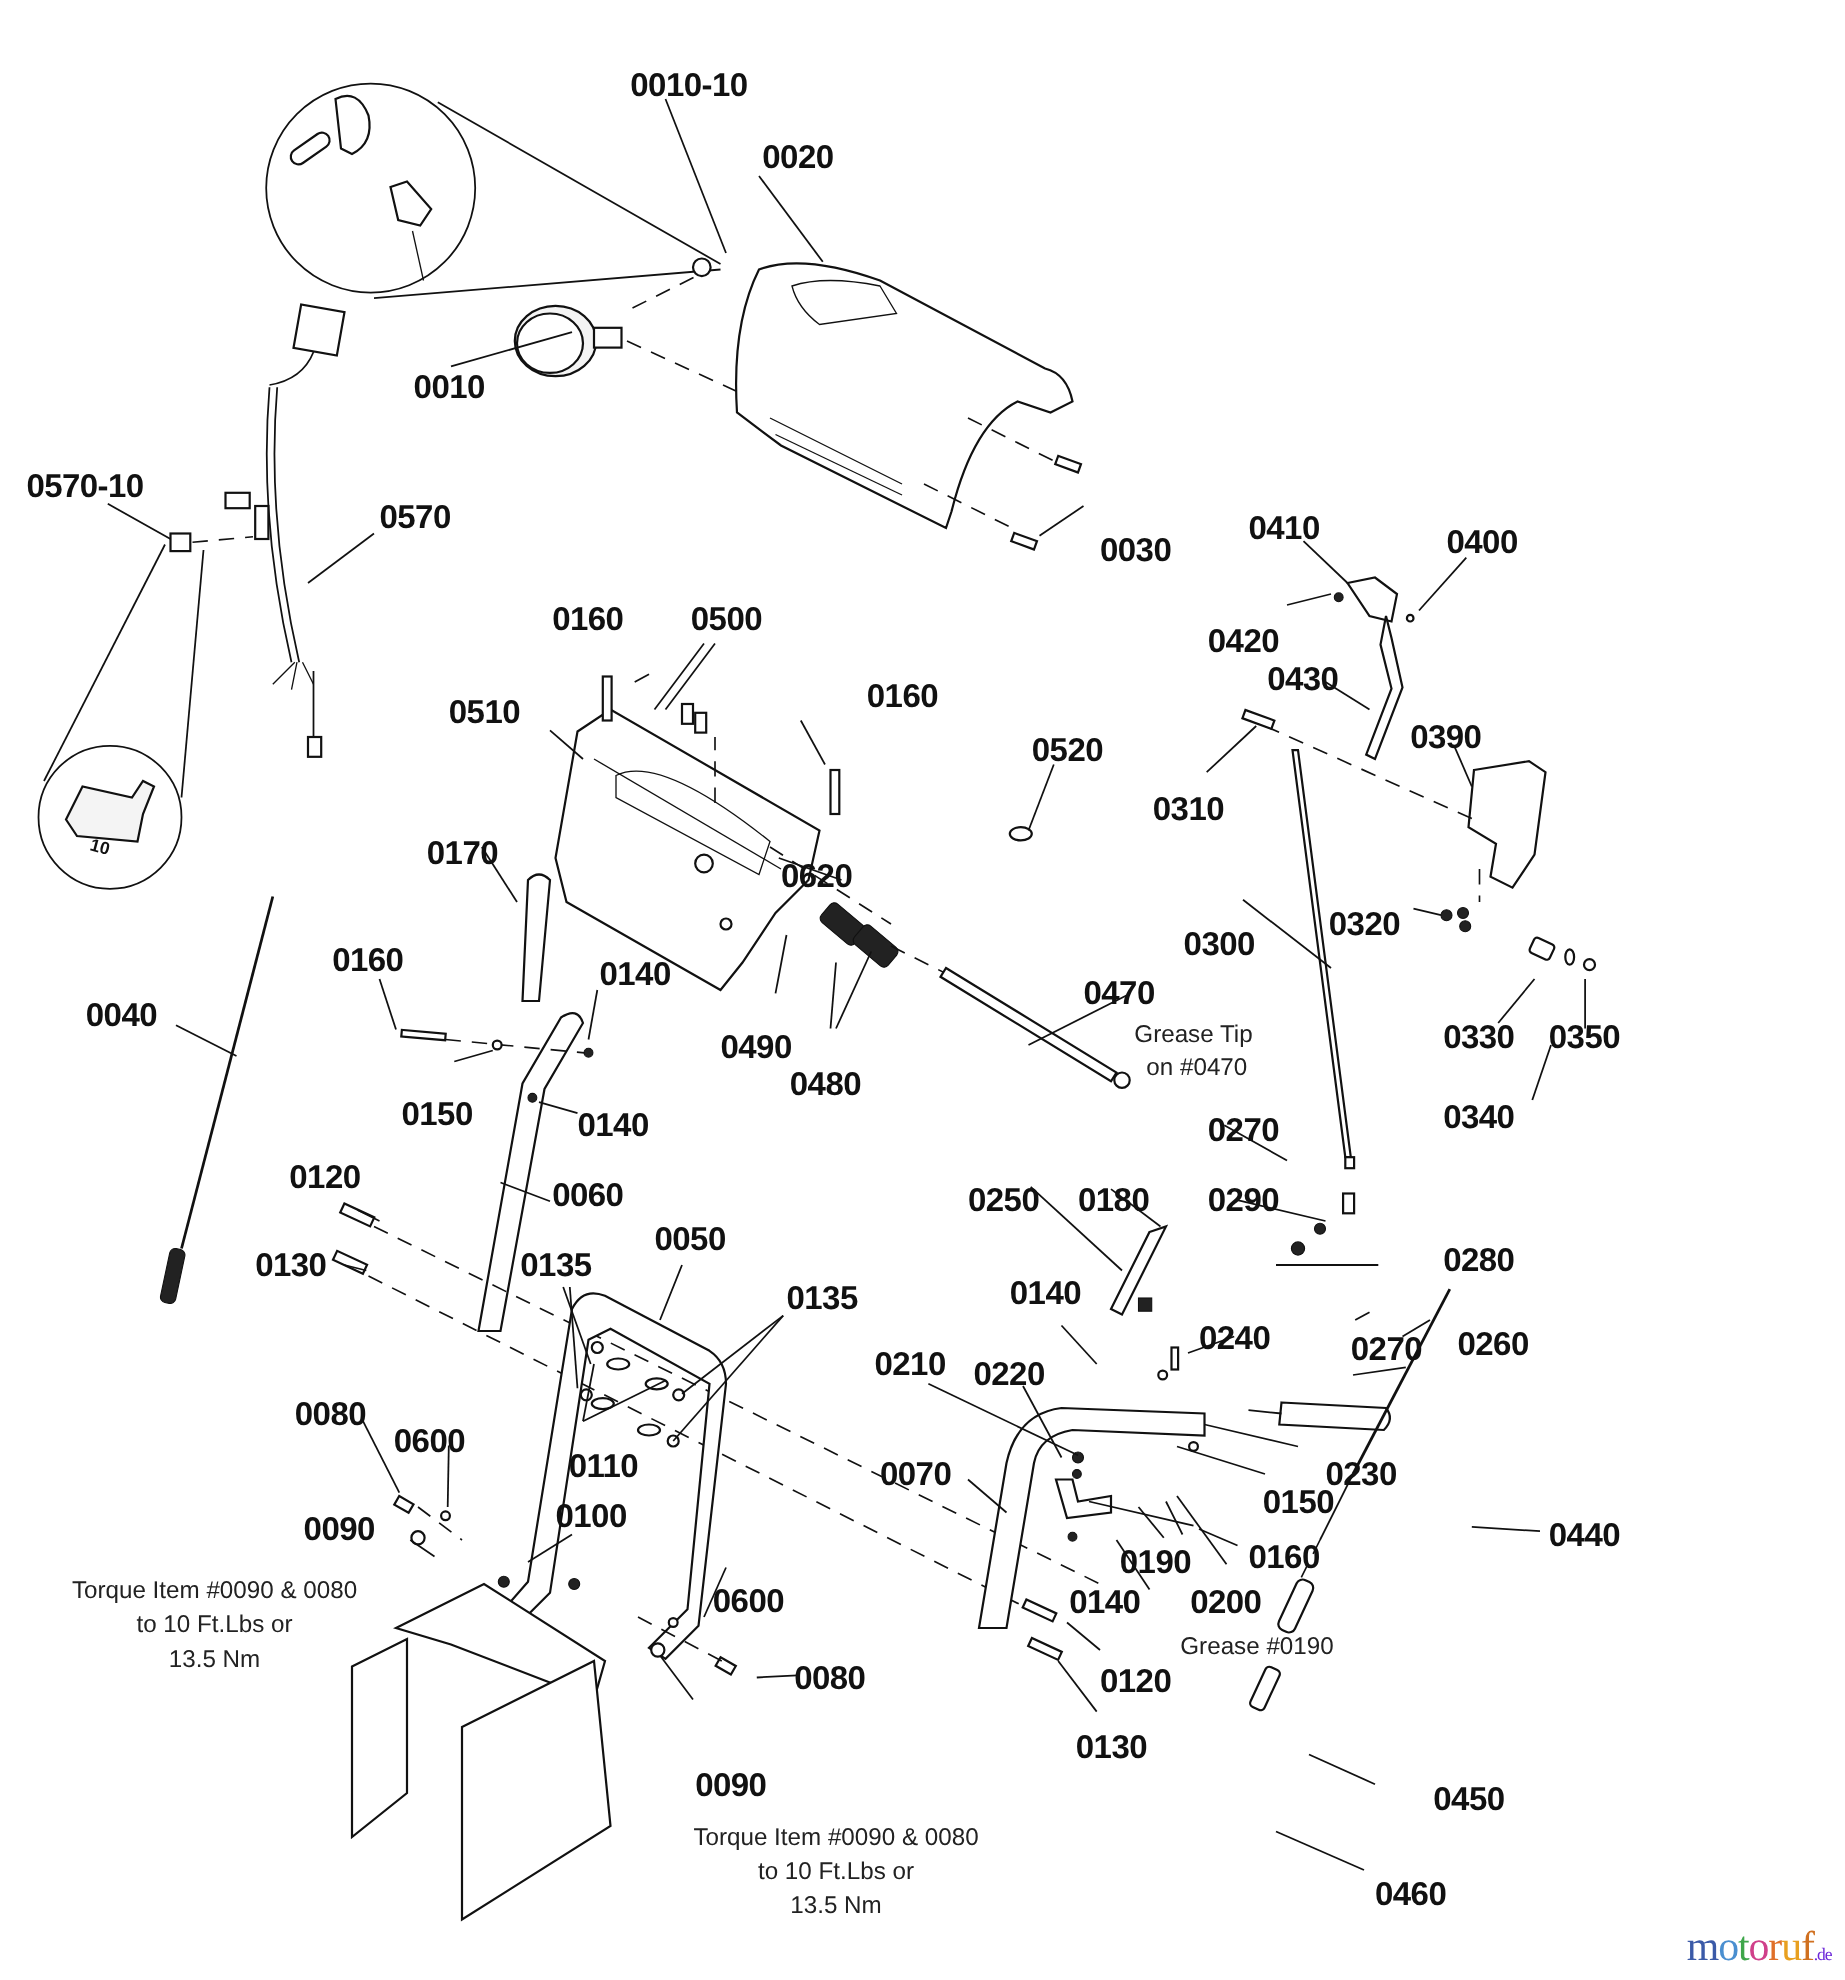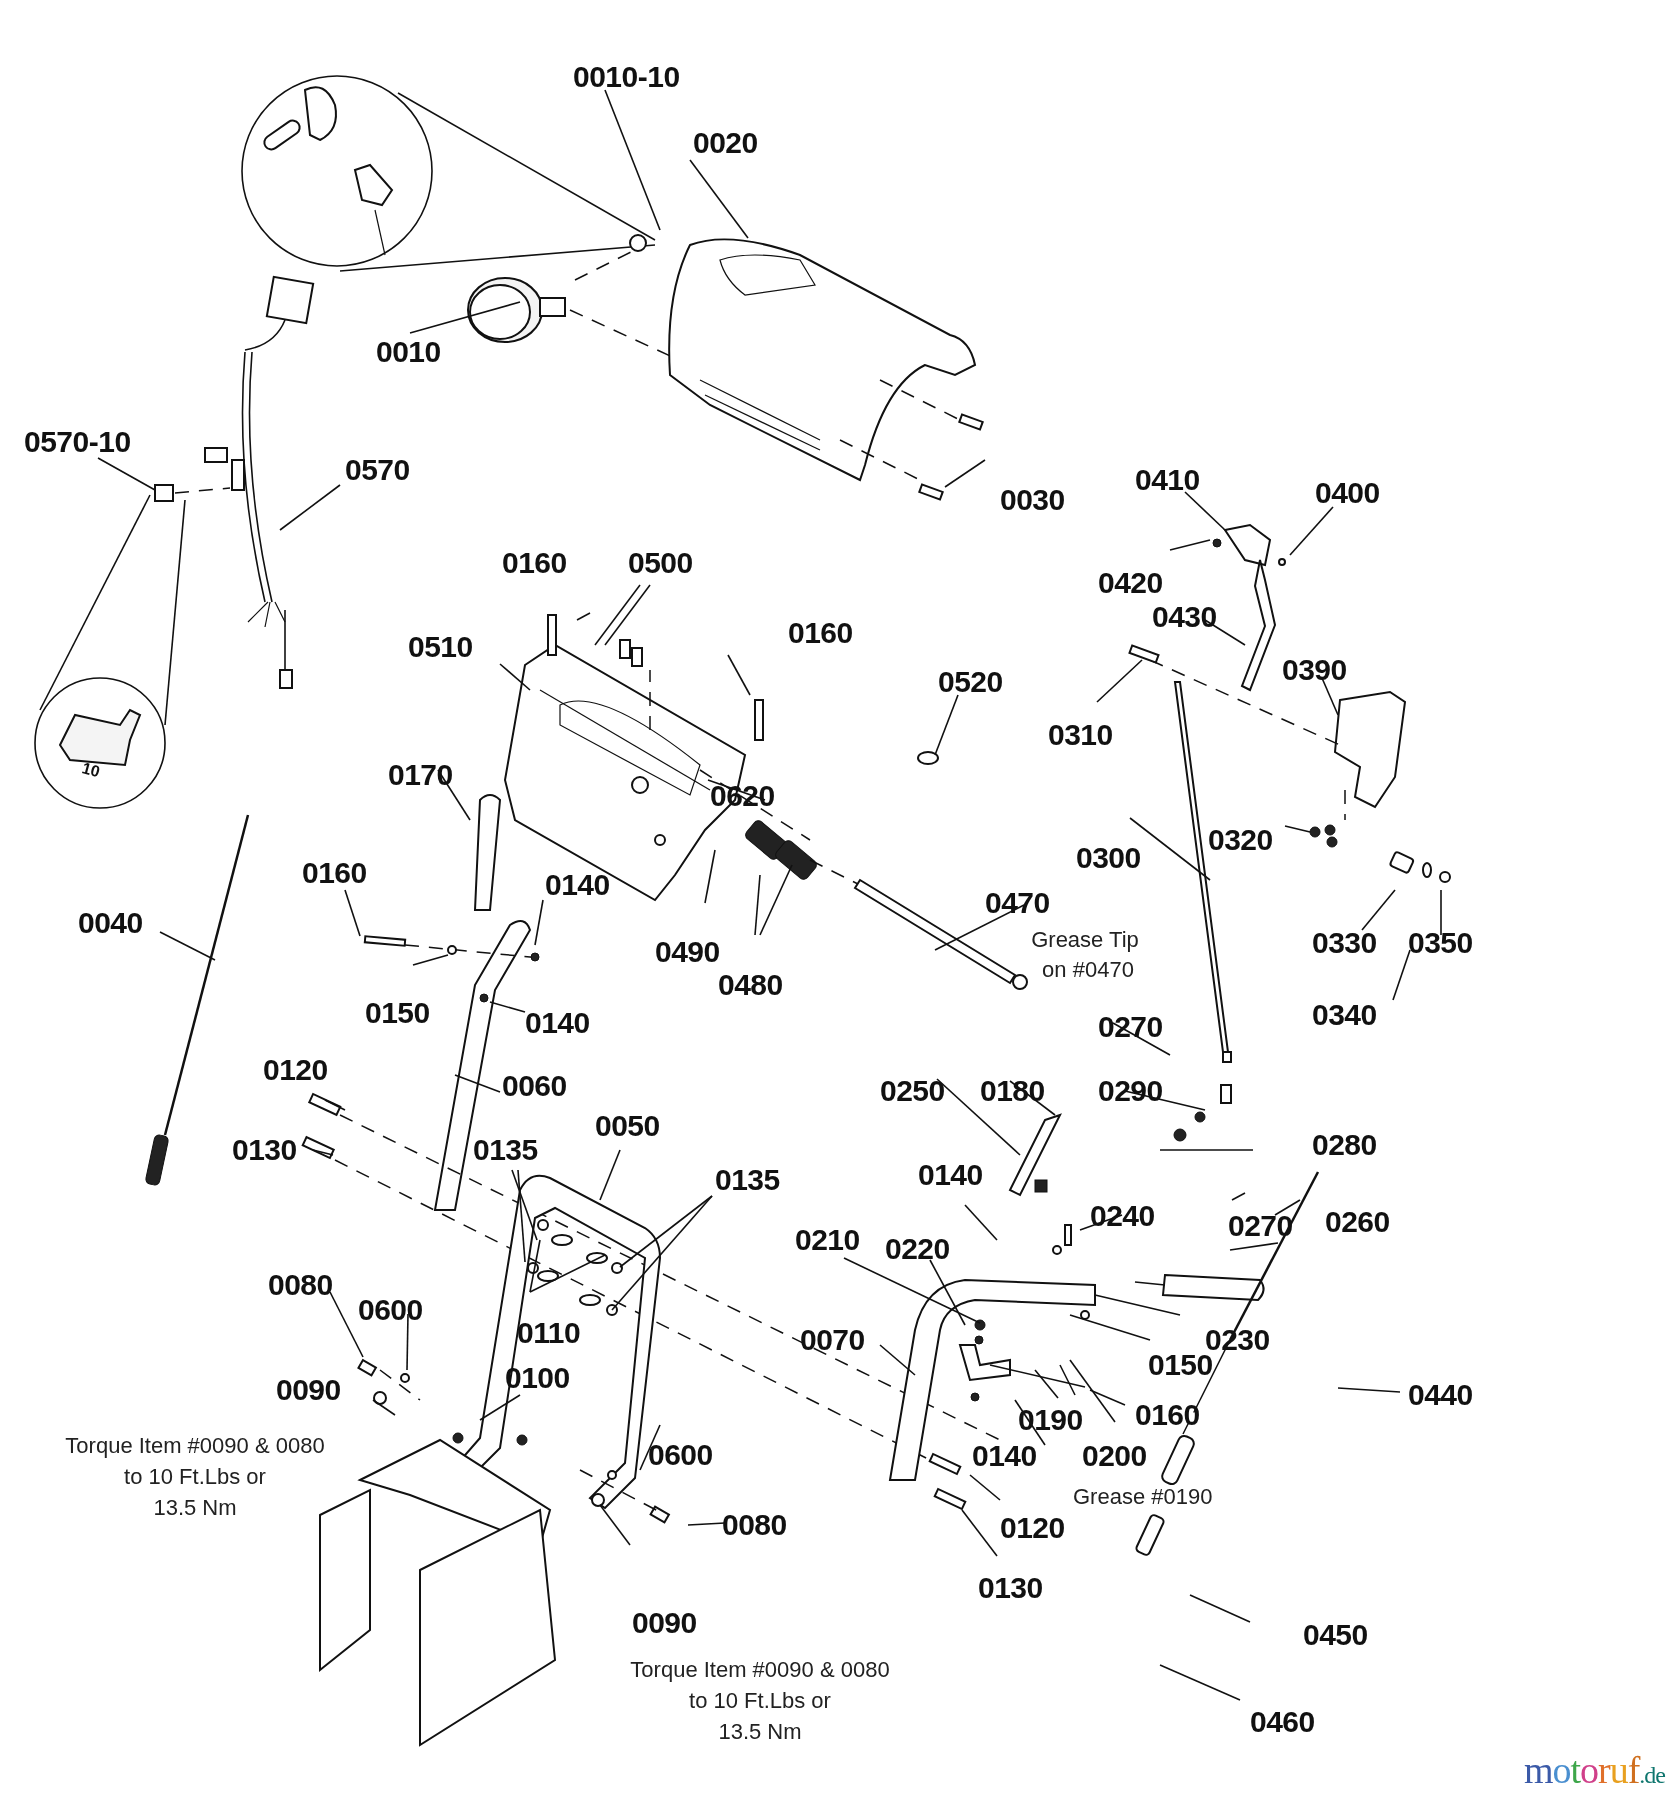--- a/index.html
+++ b/index.html
@@ -10,21 +10,21 @@
          font-weight: bold; font-size: 30px; fill: #111; letter-spacing: -0.5px; }
   .note { font-family: "Liberation Sans", sans-serif; font-size: 22px; fill: #222; }
   .lead { stroke: #111; stroke-width: 1.6; fill: none; }
   .part { stroke: #111; stroke-width: 2; fill: #fff; }
   .partf { stroke: #111; stroke-width: 2; fill: #f4f4f4; }
   .thin { stroke: #111; stroke-width: 1.2; fill: none; }
   .dash { stroke: #111; stroke-width: 1.5; fill: none; stroke-dasharray: 14 10; }
   .dark { fill: #222; stroke: #111; stroke-width: 1; }
   #watermark { position: absolute; right: 12px; bottom: 8px; font-family: "Liberation Serif", serif;
                font-size: 38px; letter-spacing: -1px; }
-  #watermark .sfx { font-size: 24px; color: #0f766e; }
+  #watermark .sfx { font-size: 16px; color: #6d28d9; }
 </style>
 </head>
 <body>
 
 <svg id="diagram" viewBox="0 0 1677 1800" xmlns="http://www.w3.org/2000/svg">
 
   <g>
     <circle class="thin" cx="337" cy="171" r="95" style="stroke-width:1.6"></circle>
     <line class="lead" x1="398" y1="93" x2="655" y2="240"></line>
     <line class="lead" x1="340" y1="271" x2="655" y2="245"></line>

